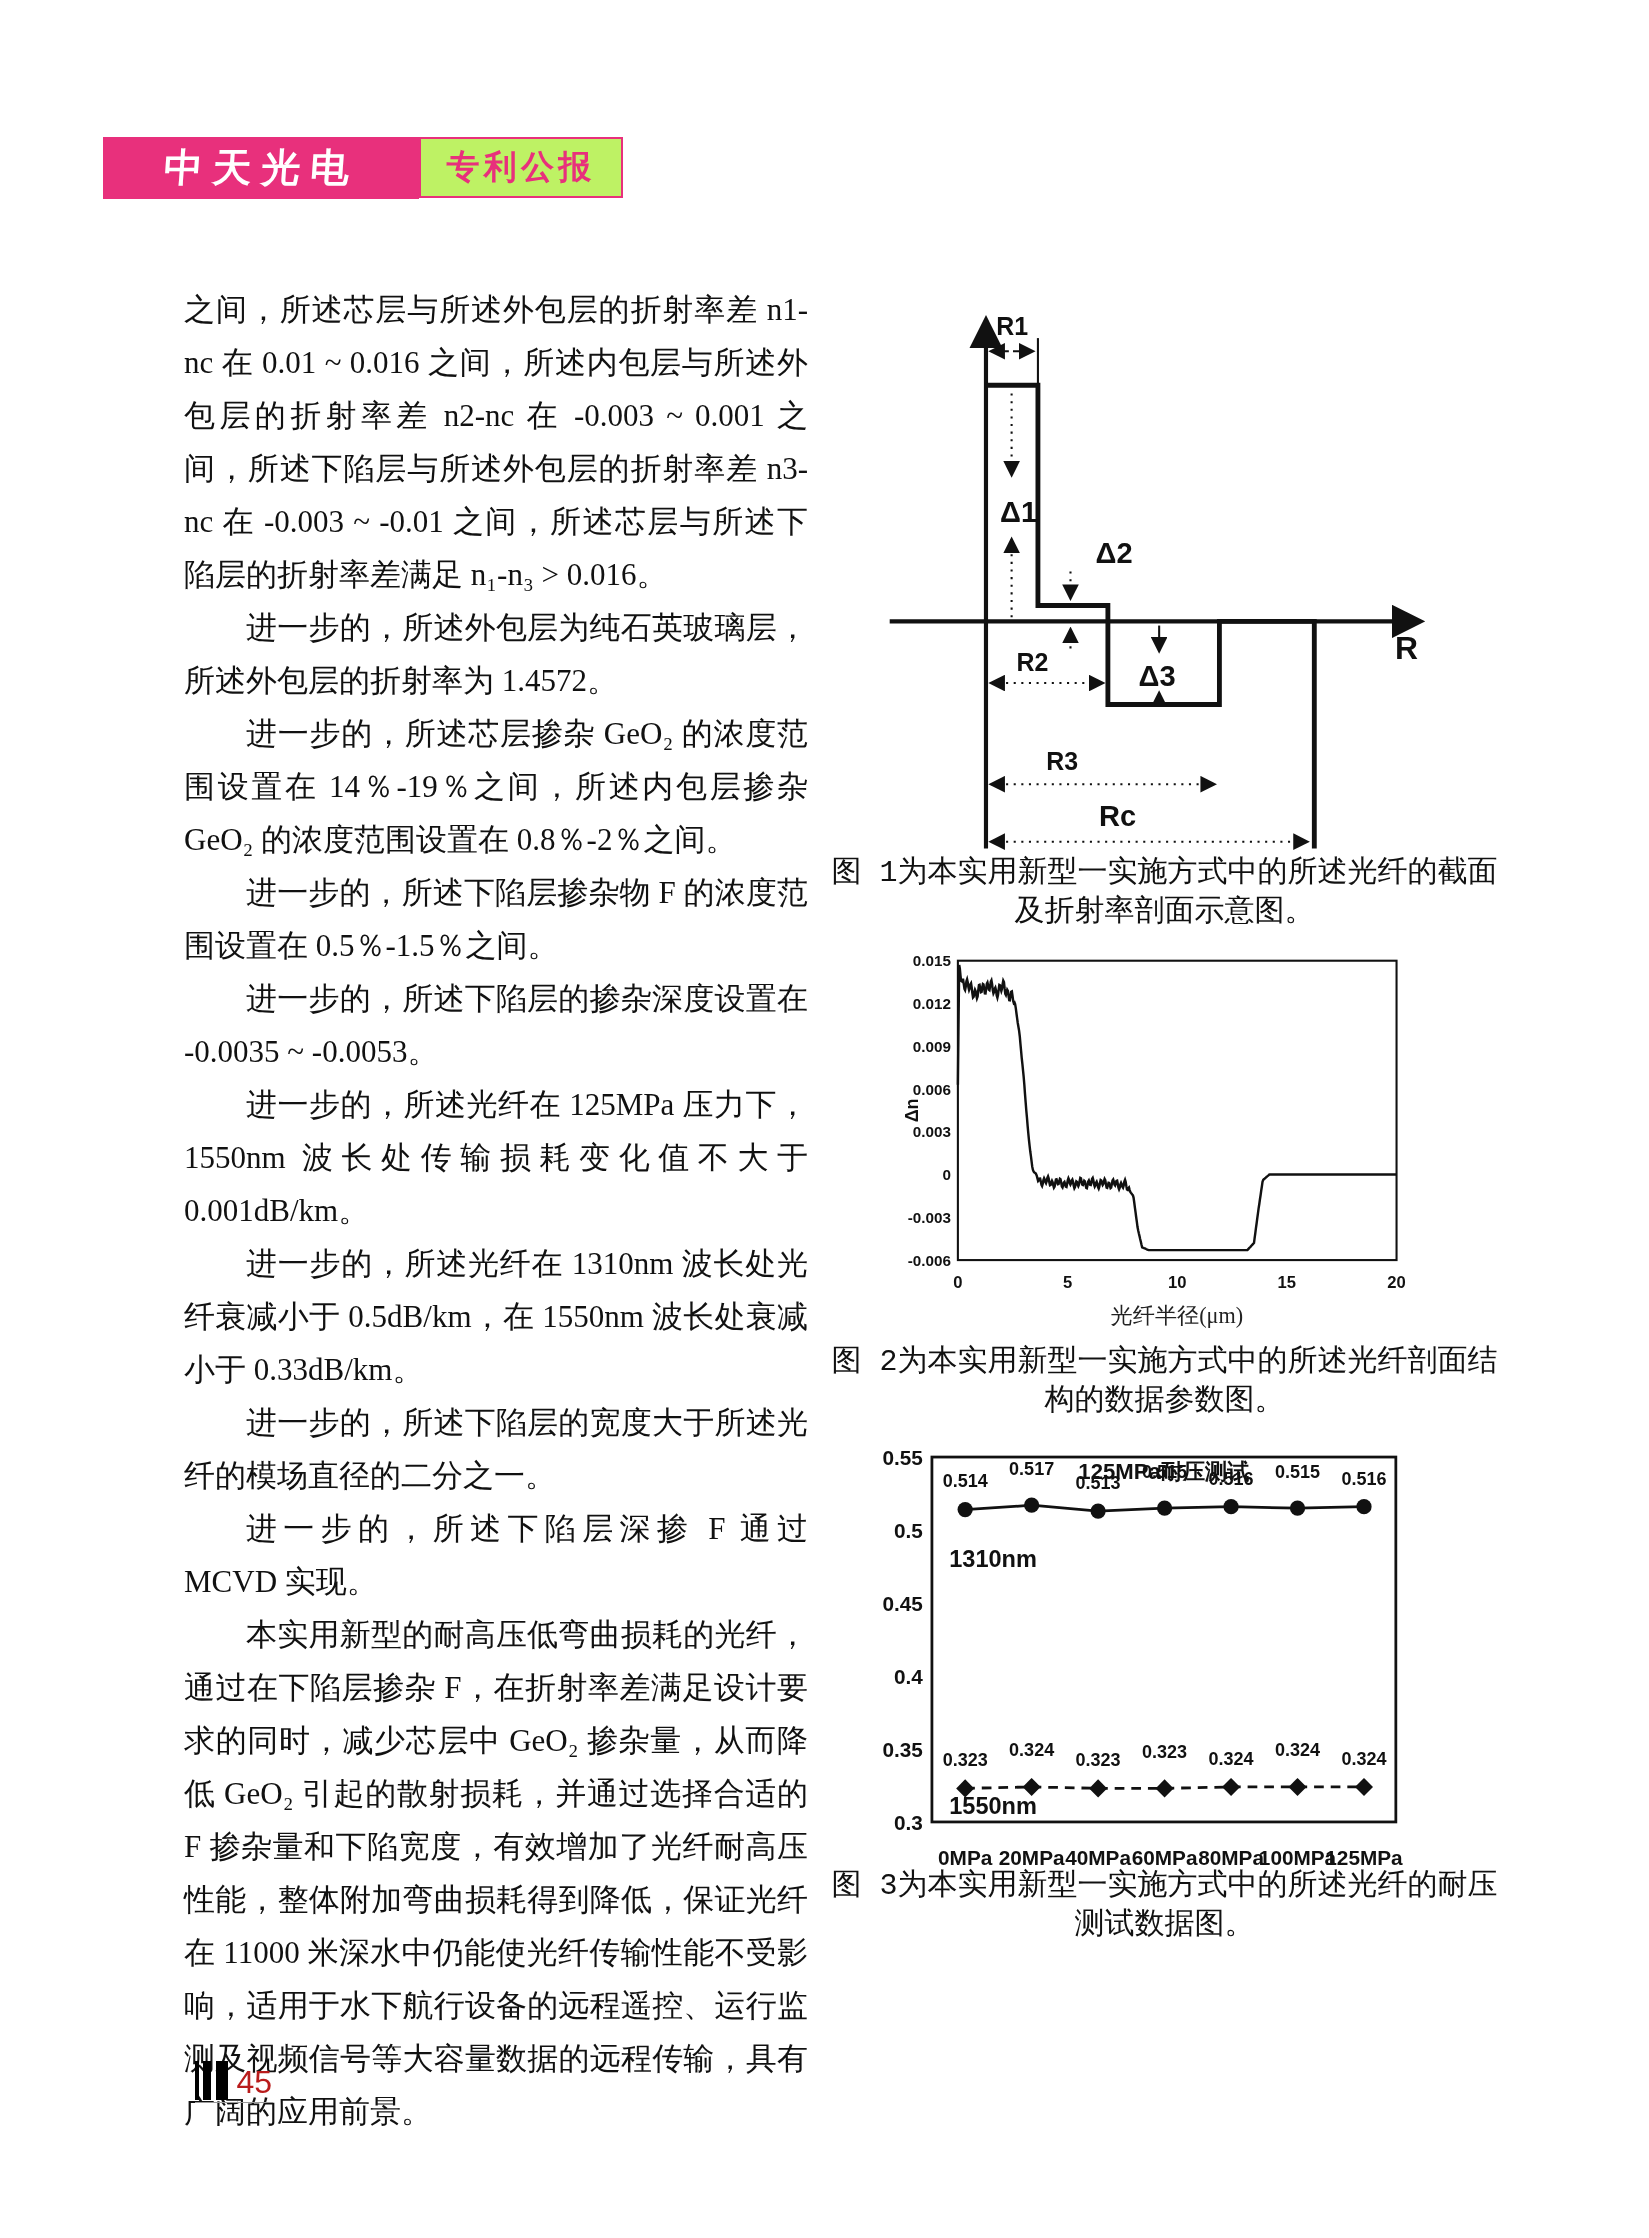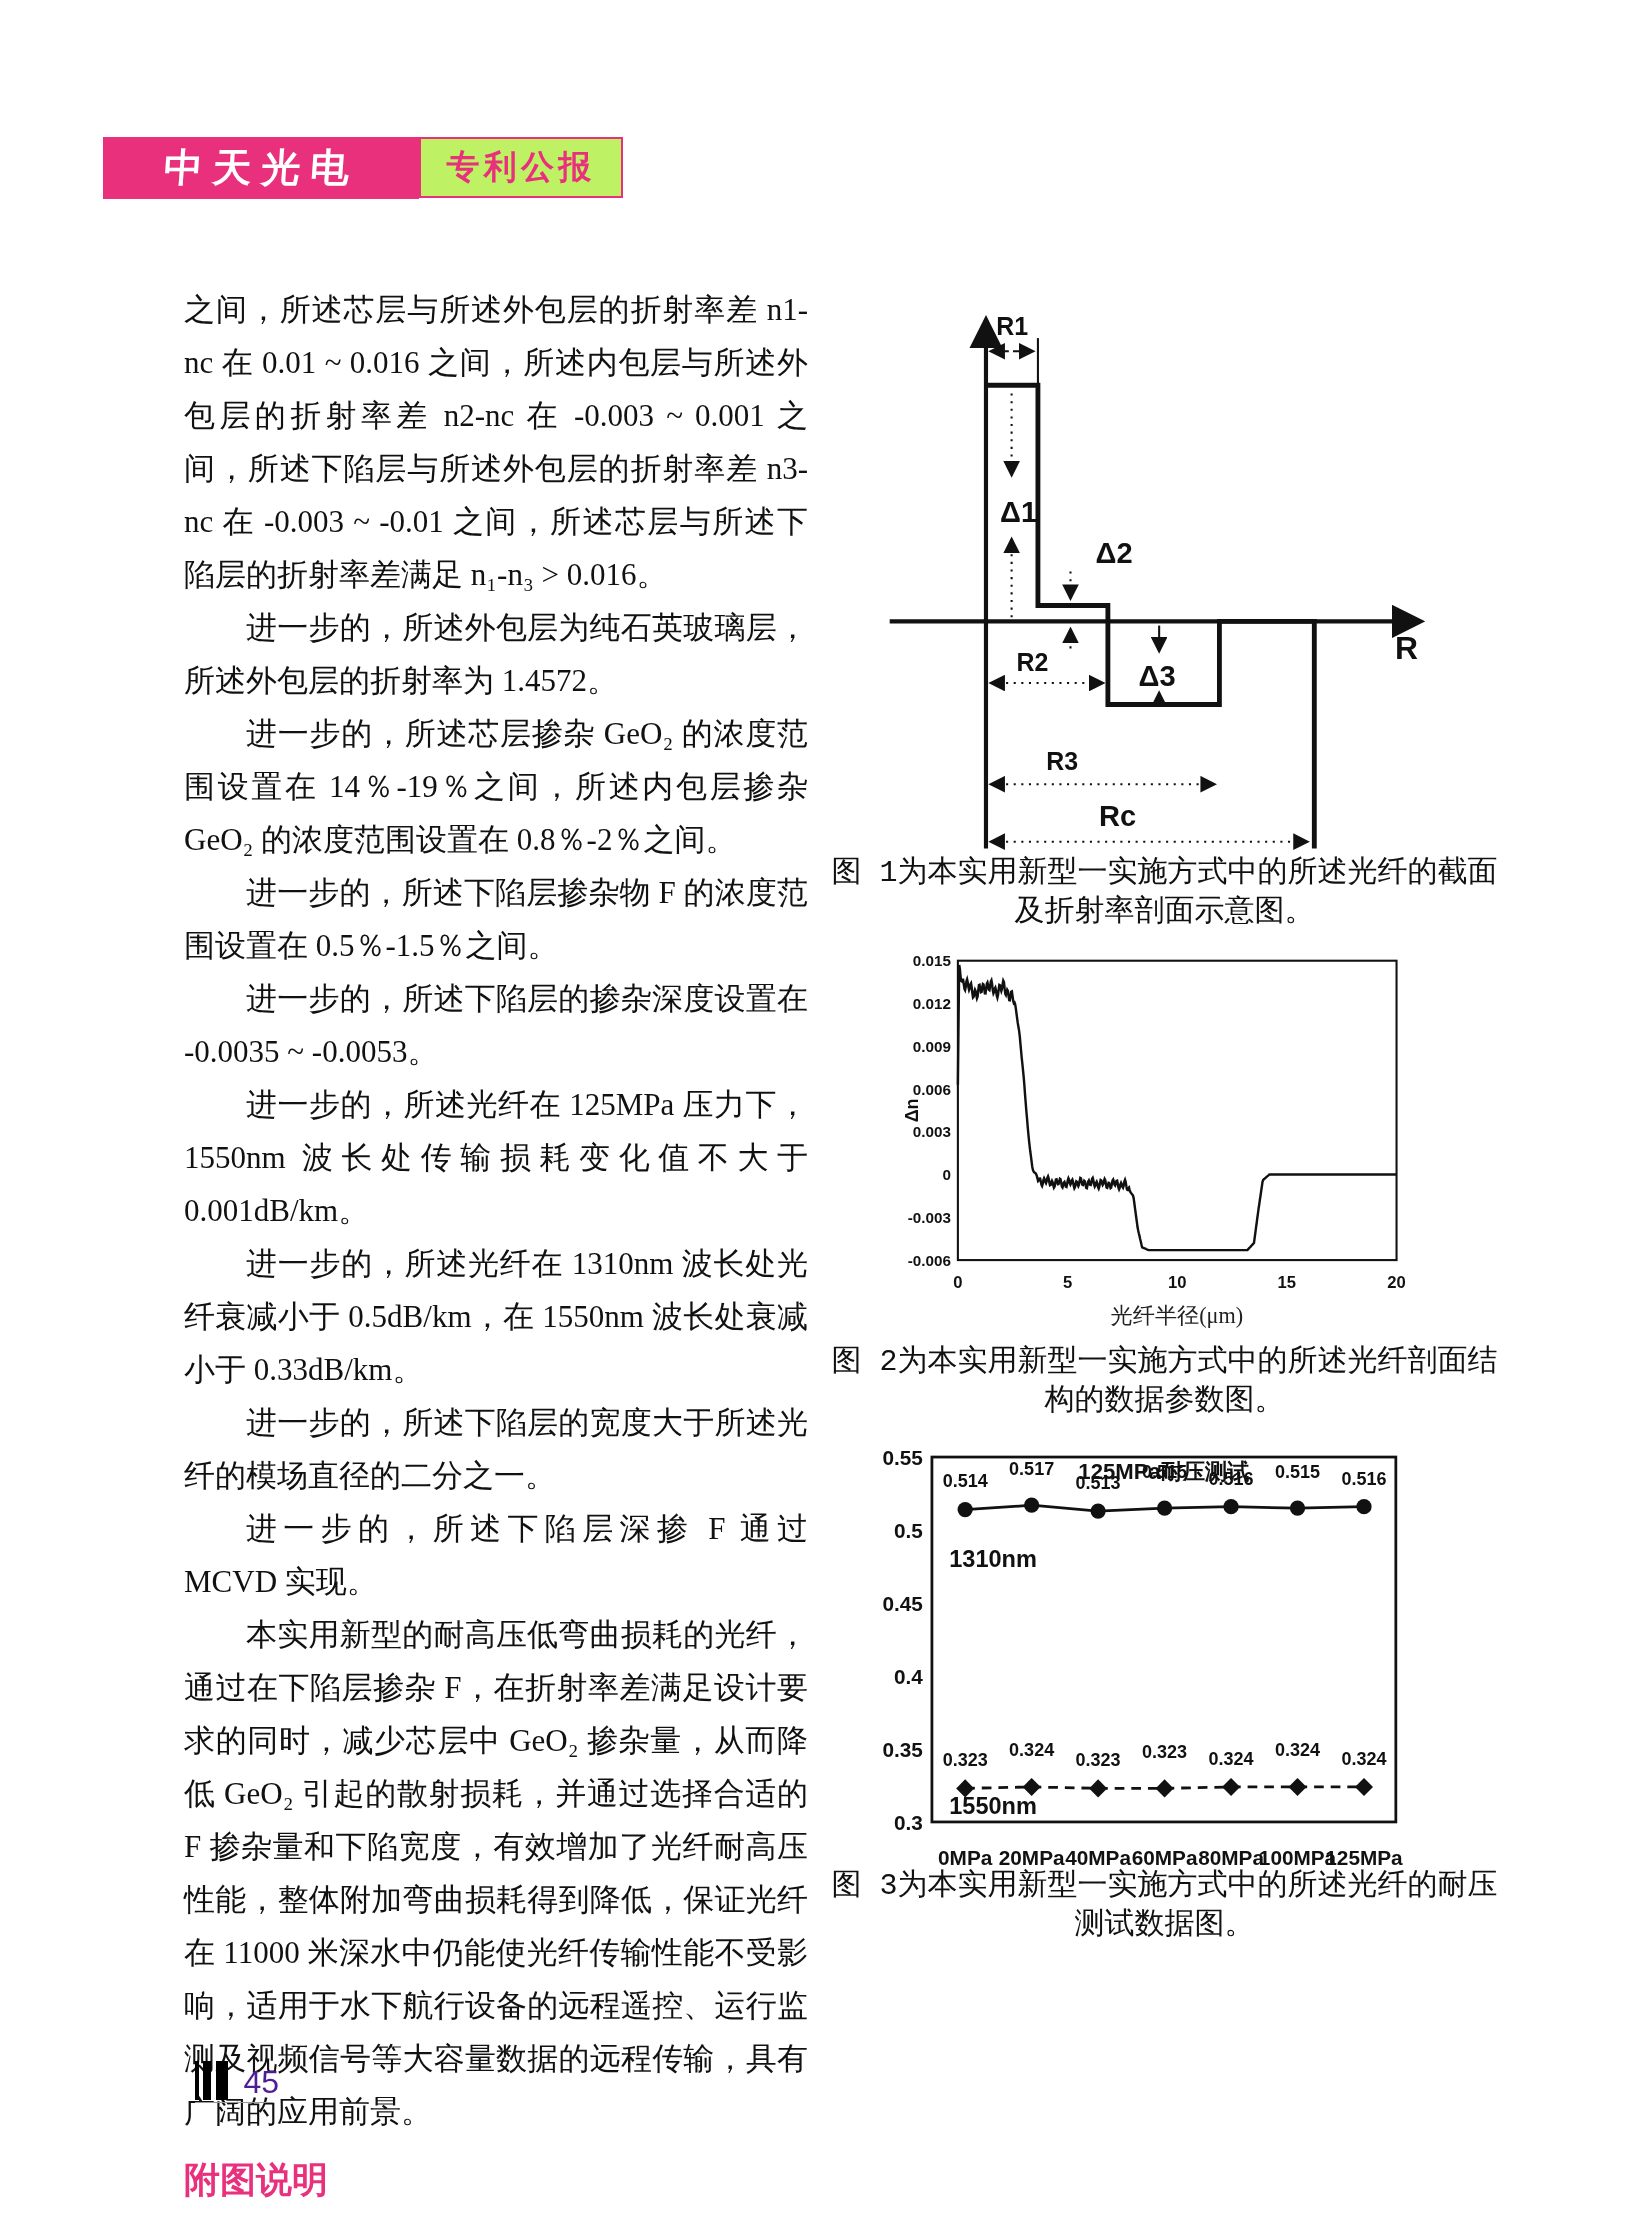--- a/index.html
+++ b/index.html
@@ -33,21 +33,21 @@
   .f1a{font:700 36px "Liberation Sans","DejaVu Sans",sans-serif;fill:#111;}
   .f1b{font:700 42px "Liberation Sans","DejaVu Sans",sans-serif;fill:#111;}
   .f1c{font:700 46px "Liberation Sans","DejaVu Sans",sans-serif;fill:#111;}
   .stroke{stroke:#111;fill:none;}
   
   .footer{position:absolute;left:195px;top:2058px;display:flex;align-items:flex-end;gap:4.9px;
           padding-bottom:2.1px;border-bottom:1.4px solid #9a9a9a;width:78px;height:42px;}
   .bar{background:#000;display:block;height:39px;}
   .b1{width:3.5px;}.b2{width:7.6px;}.b3{width:11.8px;}
   .page-num{font-family:"Liberation Sans","DejaVu Sans",sans-serif;font-size:32px;line-height:35px;
-            color:#4c1d95;margin-left:11px;text-align:right;}
+            color:#b91c1c;margin-left:4px;text-align:right;}
 </style>
 </head>
 <body>
 
 <div class="page">
 
   <div class="header">
     <div class="logo-box accent-bg" style="background: rgb(232, 48, 124);">
       <span>中天光电</span>
     </div>
@@ -62,21 +62,20 @@
         <p class="para indent">进一步的，所述外包层为纯石英玻璃层，所述外包层的折射率为 1.4572。</p>
         <p class="para indent">进一步的，所述芯层掺杂 GeO₂ 的浓度范围设置在 14％-19％之间，所述内包层掺杂 GeO₂ 的浓度范围设置在 0.8％-2％之间。</p>
         <p class="para indent">进一步的，所述下陷层掺杂物 F 的浓度范围设置在 0.5％-1.5％之间。</p>
         <p class="para indent">进一步的，所述下陷层的掺杂深度设置在 -0.0035 ~ -0.0053。</p>
         <p class="para indent">进一步的，所述光纤在 125MPa 压力下，1550nm 波长处传输损耗变化值不大于 0.001dB/km。</p>
         <p class="para indent">进一步的，所述光纤在 1310nm 波长处光纤衰减小于 0.5dB/km，在 1550nm 波长处衰减小于 0.33dB/km。</p>
         <p class="para indent">进一步的，所述下陷层的宽度大于所述光纤的模场直径的二分之一。</p>
         <p class="para indent">进一步的，所述下陷层深掺 F 通过 MCVD 实现。</p>
         <p class="para indent">本实用新型的耐高压低弯曲损耗的光纤，通过在下陷层掺杂 F，在折射率差满足设计要求的同时，减少芯层中 GeO₂ 掺杂量，从而降低 GeO₂ 引起的散射损耗，并通过选择合适的 F 掺杂量和下陷宽度，有效增加了光纤耐高压性能，整体附加弯曲损耗得到降低，保证光纤在 11000 米深水中仍能使光纤传输性能不受影响，适用于水下航行设备的远程遥控、运行监测及视频信号等大容量数据的远程传输，具有广阔的应用前景。</p>
       </div>
-    <div class="section-heading accent-fg" style="color: rgb(232, 48, 124);">附图说明</div>
   </div>
 
   <svg class="fig" style="left:866px;top:291px;" width="596" height="568" viewBox="0 0 860 820">
     <defs>
       <marker id="ah" viewBox="0 0 10 10" refX="8.5" refY="5" markerWidth="8" markerHeight="8" orient="auto-start-reverse">
           <path d="M0,0 L10,5 L0,10 z" fill="#111"></path>
         </marker>
     </defs>
 
     <line class="stroke" x1="173" y1="805" x2="173" y2="42" stroke-width="6" marker-end="url(#ah)"></line>

